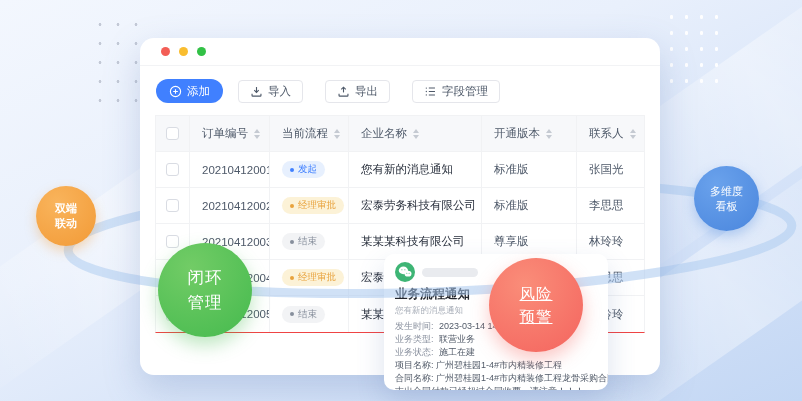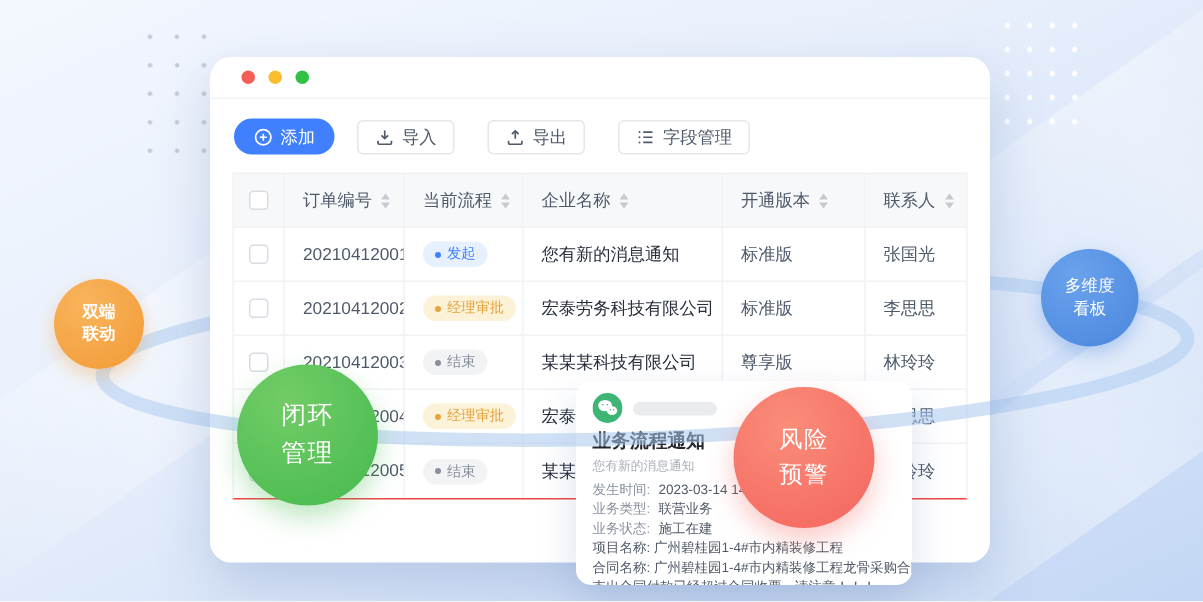--- a/index.html
+++ b/index.html
@@ -93,21 +93,21 @@
   .bubble-right { left:694px; top:166px; width:65px; height:65px; font-size:11px; line-height:1.35;
     background:radial-gradient(circle at 35% 28%,#6aa2ec,#4a86dd);
     box-shadow:0 5px 12px rgba(74,134,221,.35); }
   .bubble-green { left:158px; top:243px; width:94px; height:94px; font-size:16.5px;
     line-height:1.5; letter-spacing:1px;
     background:radial-gradient(circle at 35% 26%,#72cc66,#45ba4e);
     box-shadow:0 8px 18px rgba(69,186,78,.35); }
   .bubble-red   { left:489px; top:258px; width:94px; height:94px; font-size:15.5px;
     line-height:1.5; letter-spacing:1px;
     background:radial-gradient(circle at 38% 28%,#fa8d79,#f4645e);
-    box-shadow:0 8px 18px rgba(244,100,94,.35); }
+    box-shadow:0 8px 18px rgba(244,100,94,.35);text-decoration:underline; }
 </style>
 </head>
 <body>
 
 <div class="stage">
 
   <div class="streak s1"></div>
   <div class="streak s2"></div>
   <div class="streak s3"></div>
   <div class="dots dots-left"></div>

